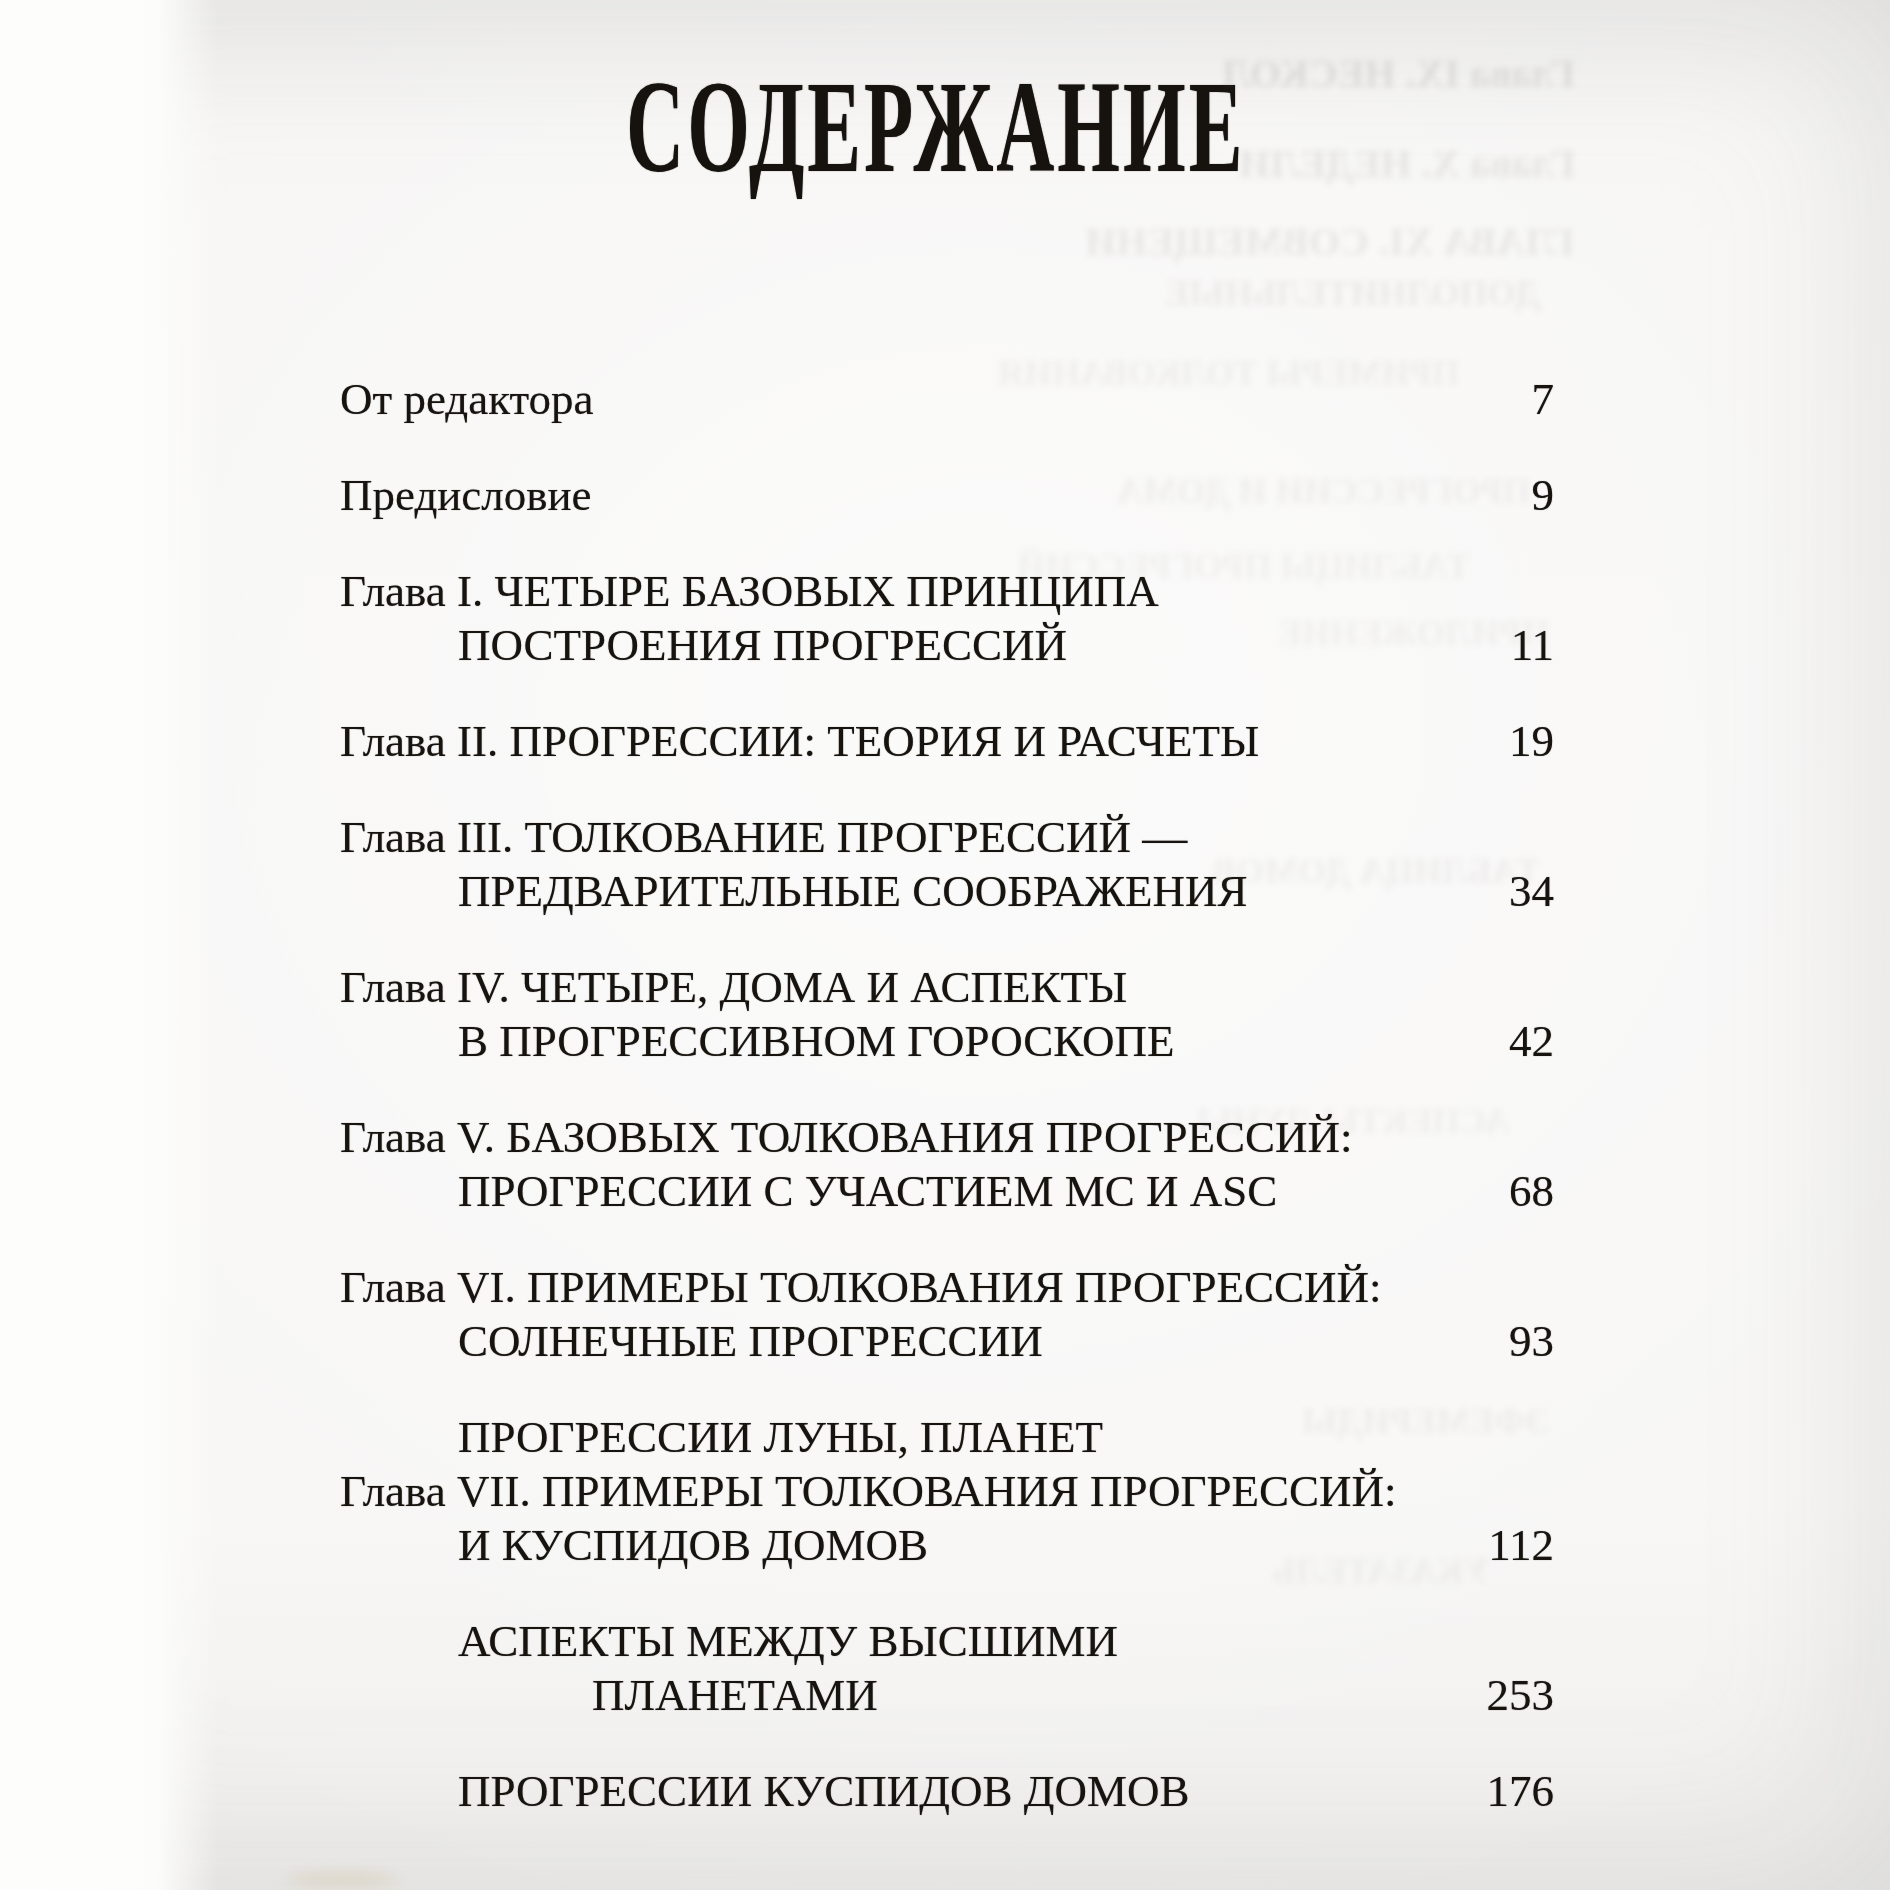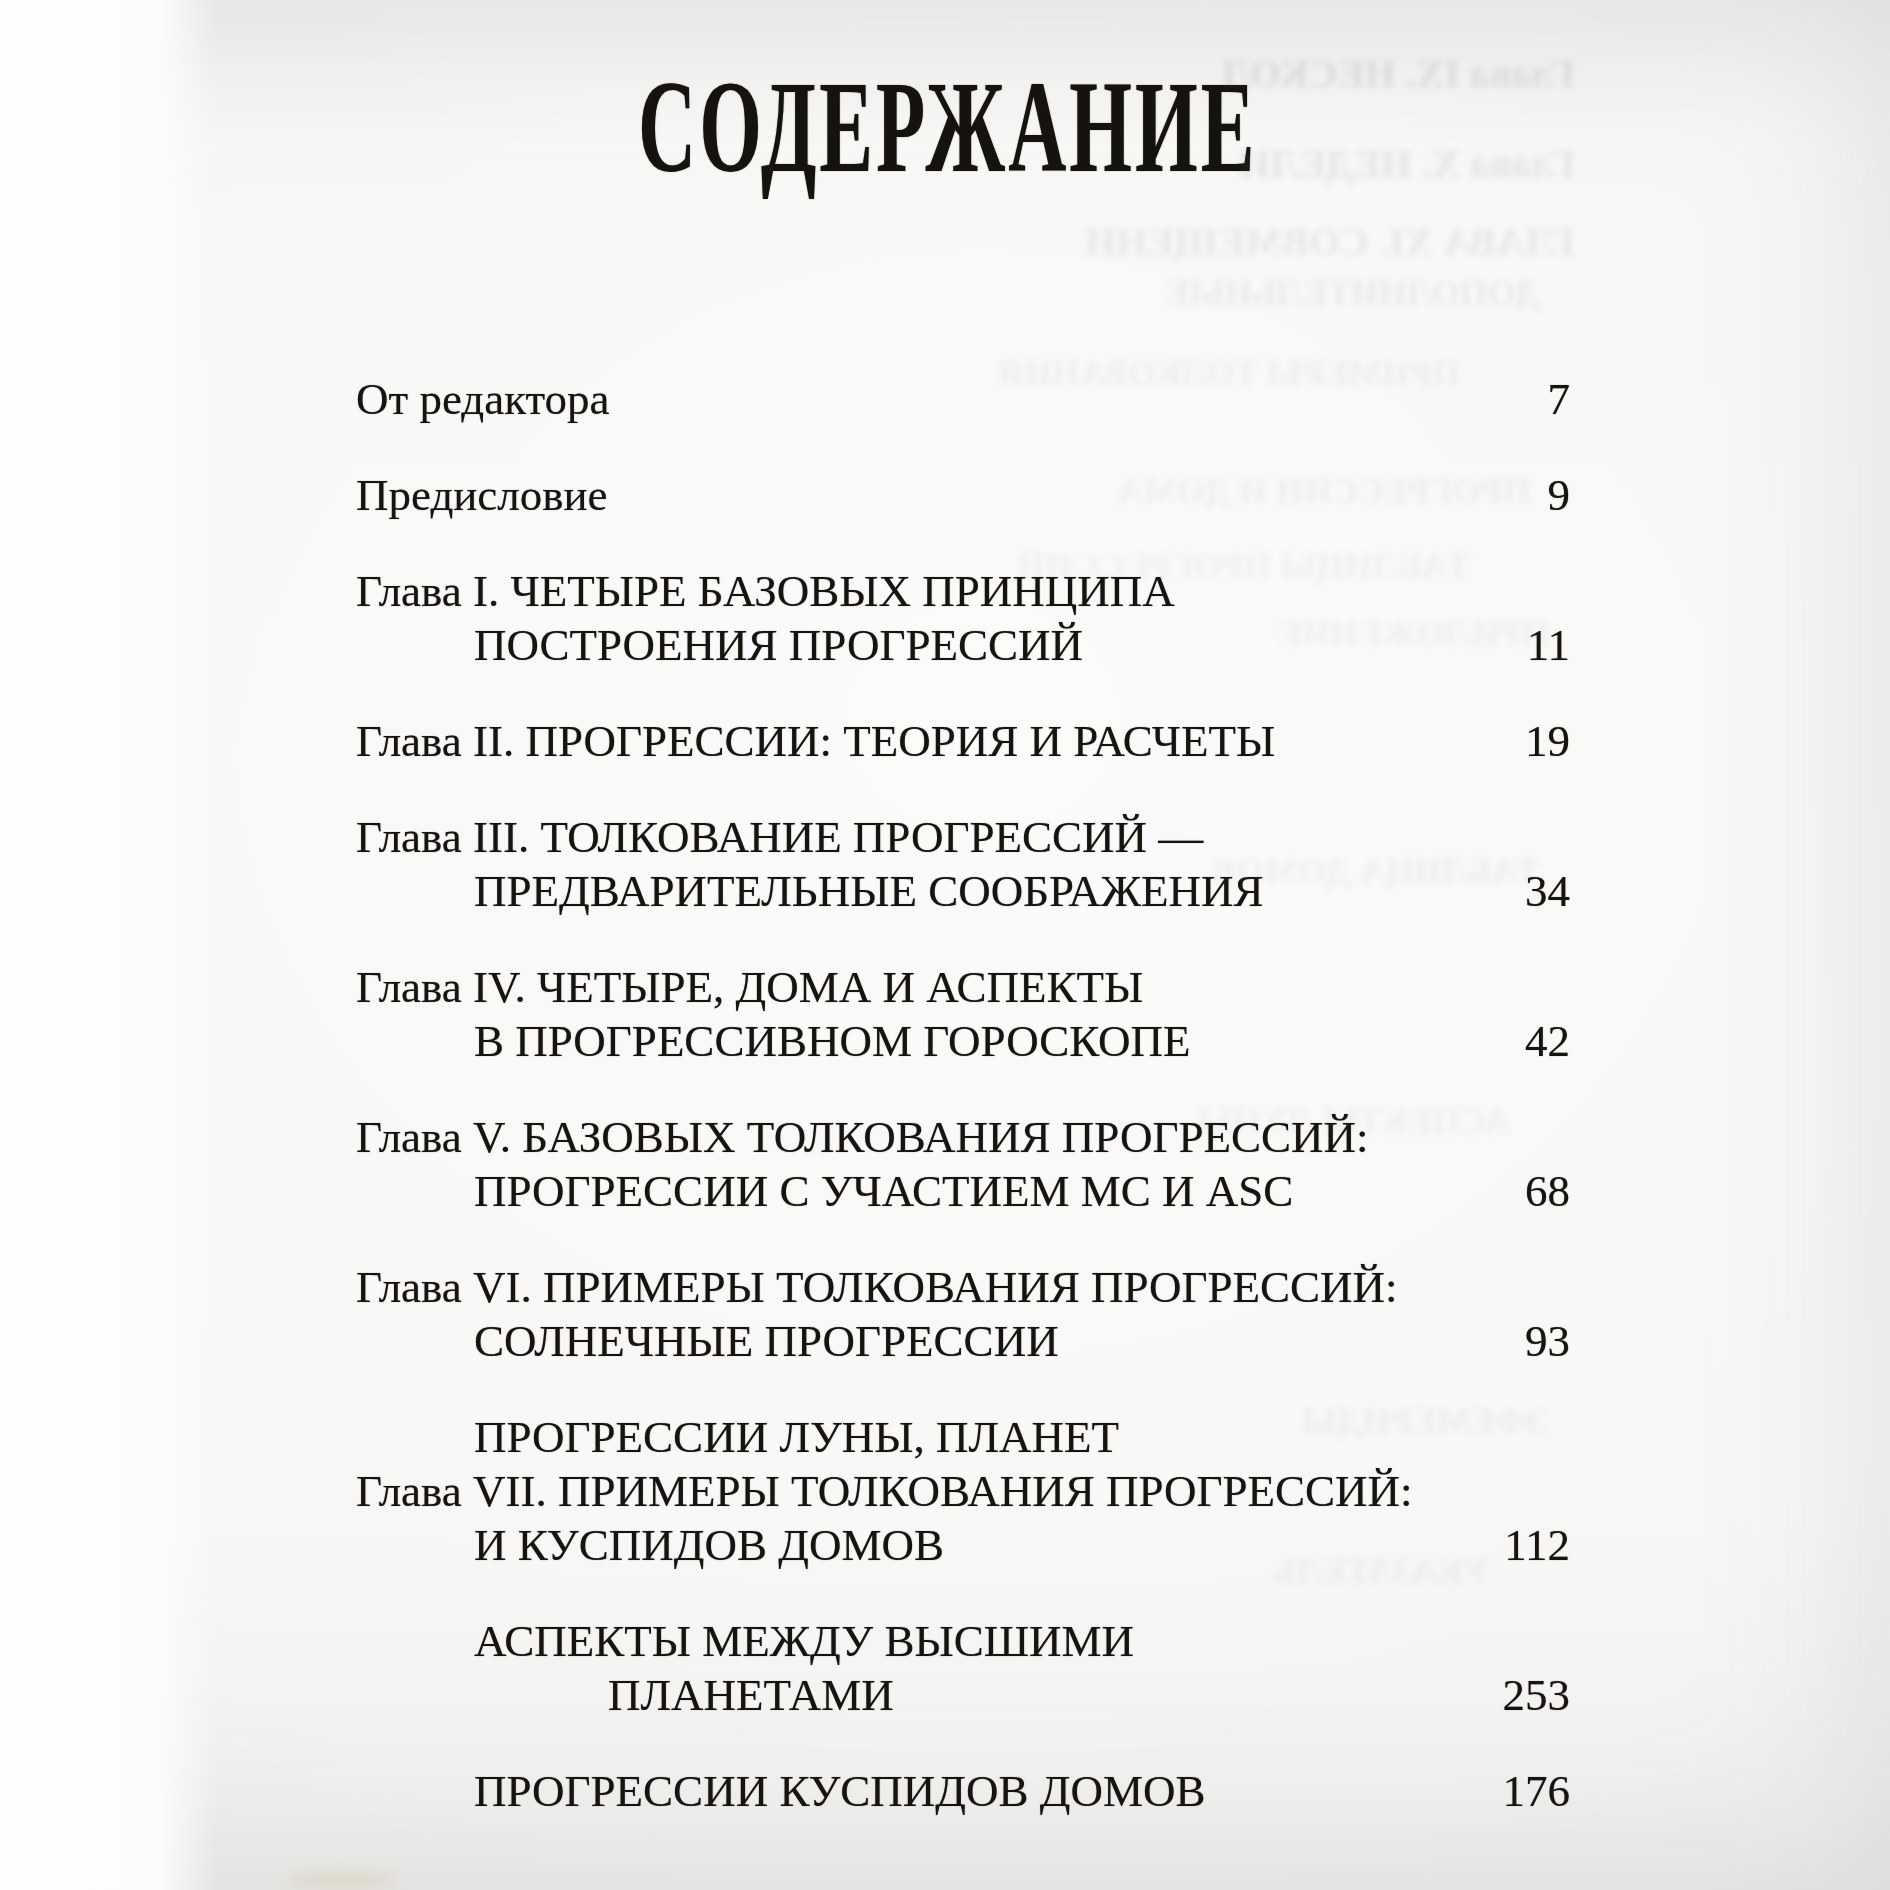--- a/index.html
+++ b/index.html
@@ -15,30 +15,30 @@
     box-shadow: inset 0 0 190px rgba(118,116,112,.18);
   }
   
   #app::before{
     content:"";
     position:absolute;left:0;top:0;width:218px;height:100%;
     background:linear-gradient(to right,#fdfdfc 0%,#fcfcfb 72%,rgba(252,252,251,0) 100%);
     pointer-events:none;
   }
   .title{
-    position:absolute;left:340px;top:58px;width:1216px;
+    position:absolute;left:328px;top:58px;width:1216px;
     text-align:center;
     font-weight:700;font-size:132px;line-height:1.05;
     color:#16130e;
     text-shadow:0 0 1.5px rgba(22,19,14,.55);
     white-space:nowrap;
   }
   .title .squeeze{display:inline-block;transform:scaleX(.61);letter-spacing:5px;}
   .toc{
-    position:absolute;left:356px;top:372px;width:1216px;
+    position:absolute;left:340px;top:372px;width:1216px;
     color:#17140f;
   }
   .entry{margin-bottom:42px;}
   .line{
     position:relative;
     font-size:45px;line-height:54px;
     white-space:nowrap;
     text-shadow:0 0 1.1px rgba(23,20,15,.5);
   }
   .line.ind-1{padding-left:118px;}

